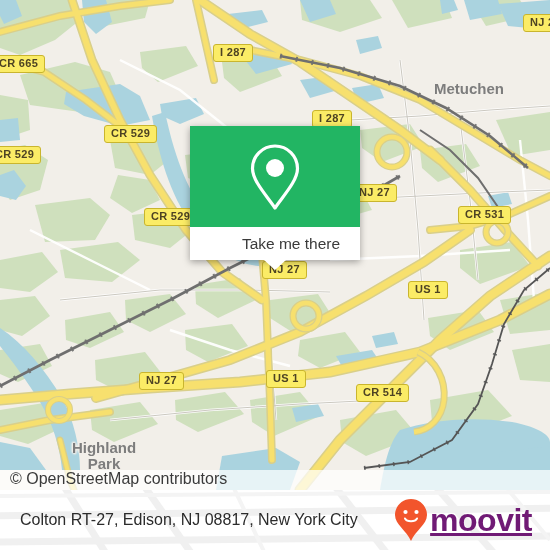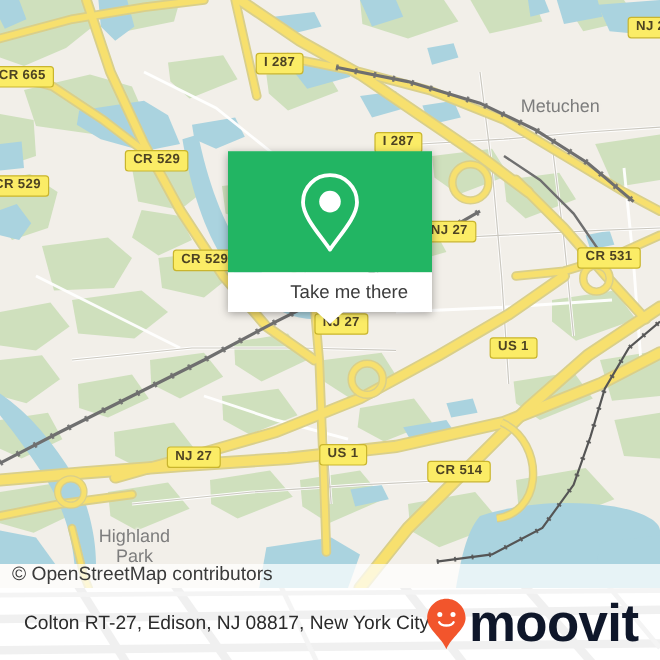--- a/index.html
+++ b/index.html
@@ -38,20 +38,21 @@
     position:absolute;
     color:#7d7d7d;
     font-size:15px;
     line-height:16px;
     text-align:center;
     white-space:nowrap;
     text-shadow:
       1px 0 2px #f2efe9, -1px 0 2px #f2efe9,
       0 1px 2px #f2efe9, 0 -1px 2px #f2efe9,
       1px 1px 2px #f2efe9, -1px -1px 2px #f2efe9;
+    font-weight: bold;
   }
   .place.two-line{white-space:normal;width:90px;}
 
   
   .osm-bar{
     position:absolute;left:0;bottom:0;width:550px;height:20px;
     background:rgba(255,255,255,.72);
   }
   .osm-text{
     position:absolute;left:10px;bottom:2px;
@@ -90,22 +91,22 @@
   .footer-wm{position:absolute;left:0;top:0;opacity:1;}
   .footer-addr{
     position:absolute;left:20px;top:50%;transform:translateY(-50%);
     font-size:16px;color:#2b2b2b;white-space:nowrap;
   }
   .logo{
     position:absolute;right:18px;top:50%;transform:translateY(-50%);
     display:flex;align-items:center;
   }
   .logo-text{
-    font-size:44px;font-weight:bold;color:#0f172a;
-    letter-spacing:-.5px;line-height:32px;margin-left:2px;
+    font-size:32px;font-weight:bold;color:#701a75;
+    letter-spacing:-.5px;line-height:32px;margin-left:2px;text-decoration:underline;
   }
 </style>
 </head>
 <body>
 
 <div id="app">
 
   <div class="map">
 
     <svg width="550" height="490" viewBox="0 0 550 490">
@@ -280,29 +281,29 @@
     </svg>
 
     <div class="shield" style="left:-8px;top:55px;">CR 665</div>
     <div class="shield" style="left:213px;top:44px;">I 287</div>
     <div class="shield" style="left:312px;top:110px;">I 287</div>
     <div class="shield" style="left:523px;top:14px;">NJ 27</div>
     <div class="shield" style="left:104px;top:125px;">CR 529</div>
     <div class="shield" style="left:144px;top:208px;">CR 529</div>
     <div class="shield" style="left:-12px;top:146px;">CR 529</div>
     <div class="shield" style="left:352px;top:184px;">NJ 27</div>
-    <div class="shield" style="left:481px;top:206px;">CR 531</div>
+    <div class="shield" style="left:458px;top:206px;">CR 531</div>
     <div class="shield" style="left:408px;top:281px;">US 1</div>
     <div class="shield" style="left:262px;top:261px;">NJ 27</div>
     <div class="shield" style="left:139px;top:372px;">NJ 27</div>
     <div class="shield" style="left:266px;top:370px;">US 1</div>
     <div class="shield" style="left:356px;top:384px;">CR 514</div>
 
     <div class="place" style="left:434px;top:81px;">Metuchen</div>
-    <div class="place two-line" style="left:67px;top:440px;">Highland Park</div>
+    <div class="place two-line" style="left:59px;top:440px;">Highland Park</div>
 
     <div class="osm-bar"></div>
     <div class="osm-text">© OpenStreetMap contributors</div>
   </div>
 
   <div class="card">
     <div class="card-img">
       <svg width="56" height="70" viewBox="0 0 56 70">
         <path d="M28 4 C15.5 4 5.5 14 5.5 26.5 C5.5 39 20 54 28 66 C36 54 50.5 39 50.5 26.5 C50.5 14 40.5 4 28 4 Z" fill="none" stroke="#ffffff" stroke-width="3.2" stroke-linejoin="round"></path>
         <circle cx="28" cy="26" r="9" fill="#ffffff"></circle>

